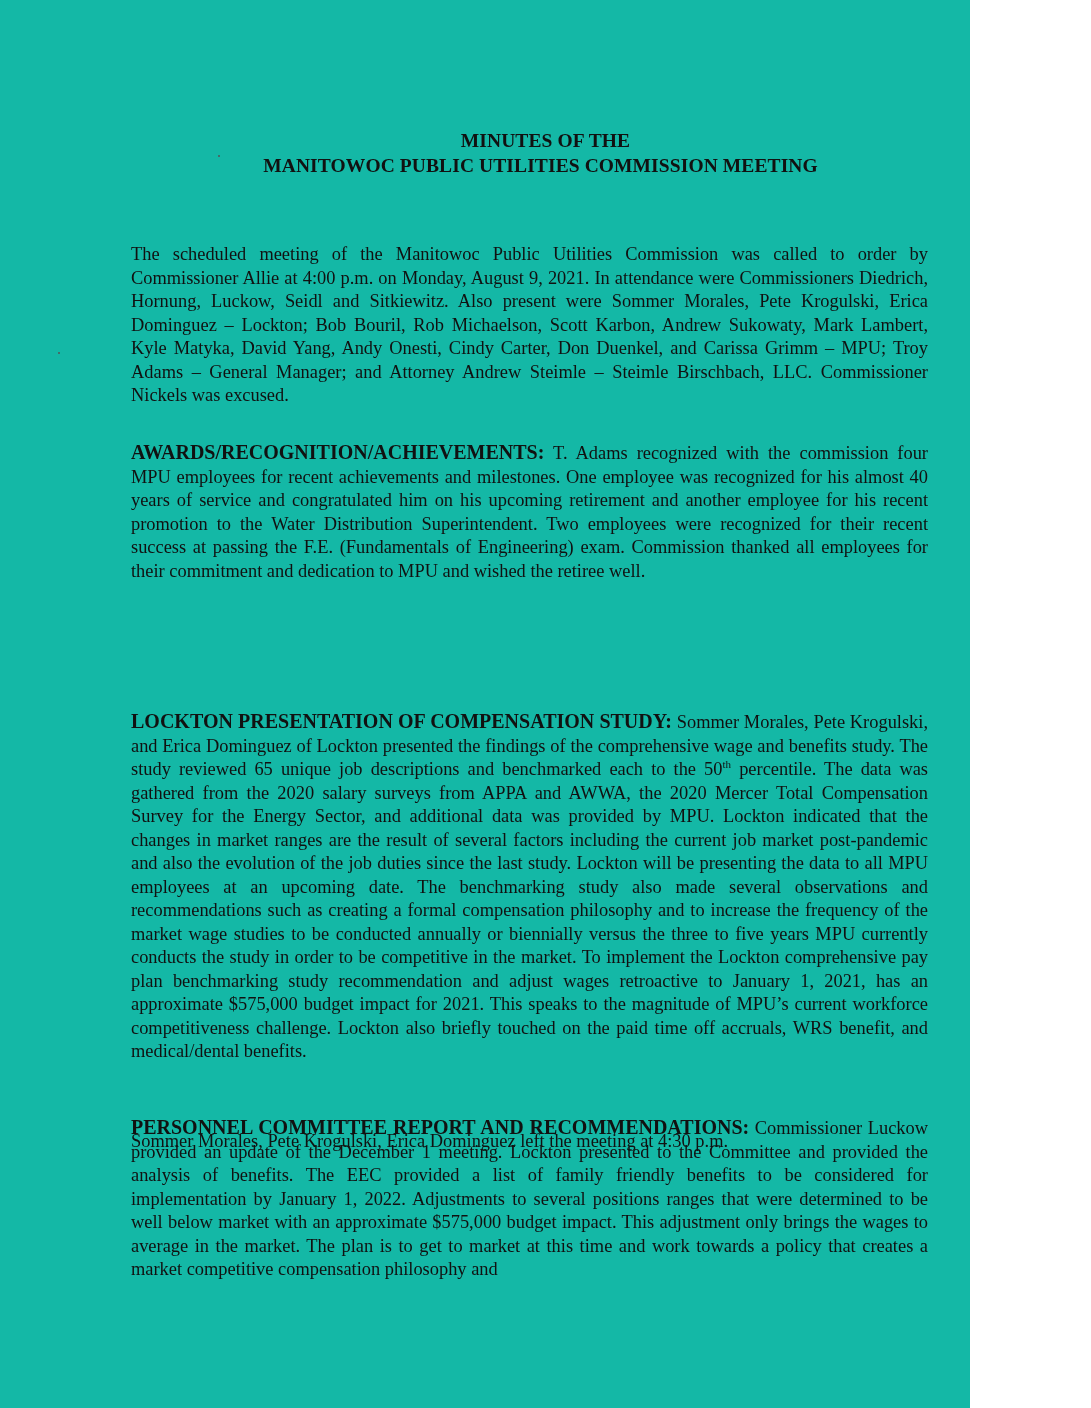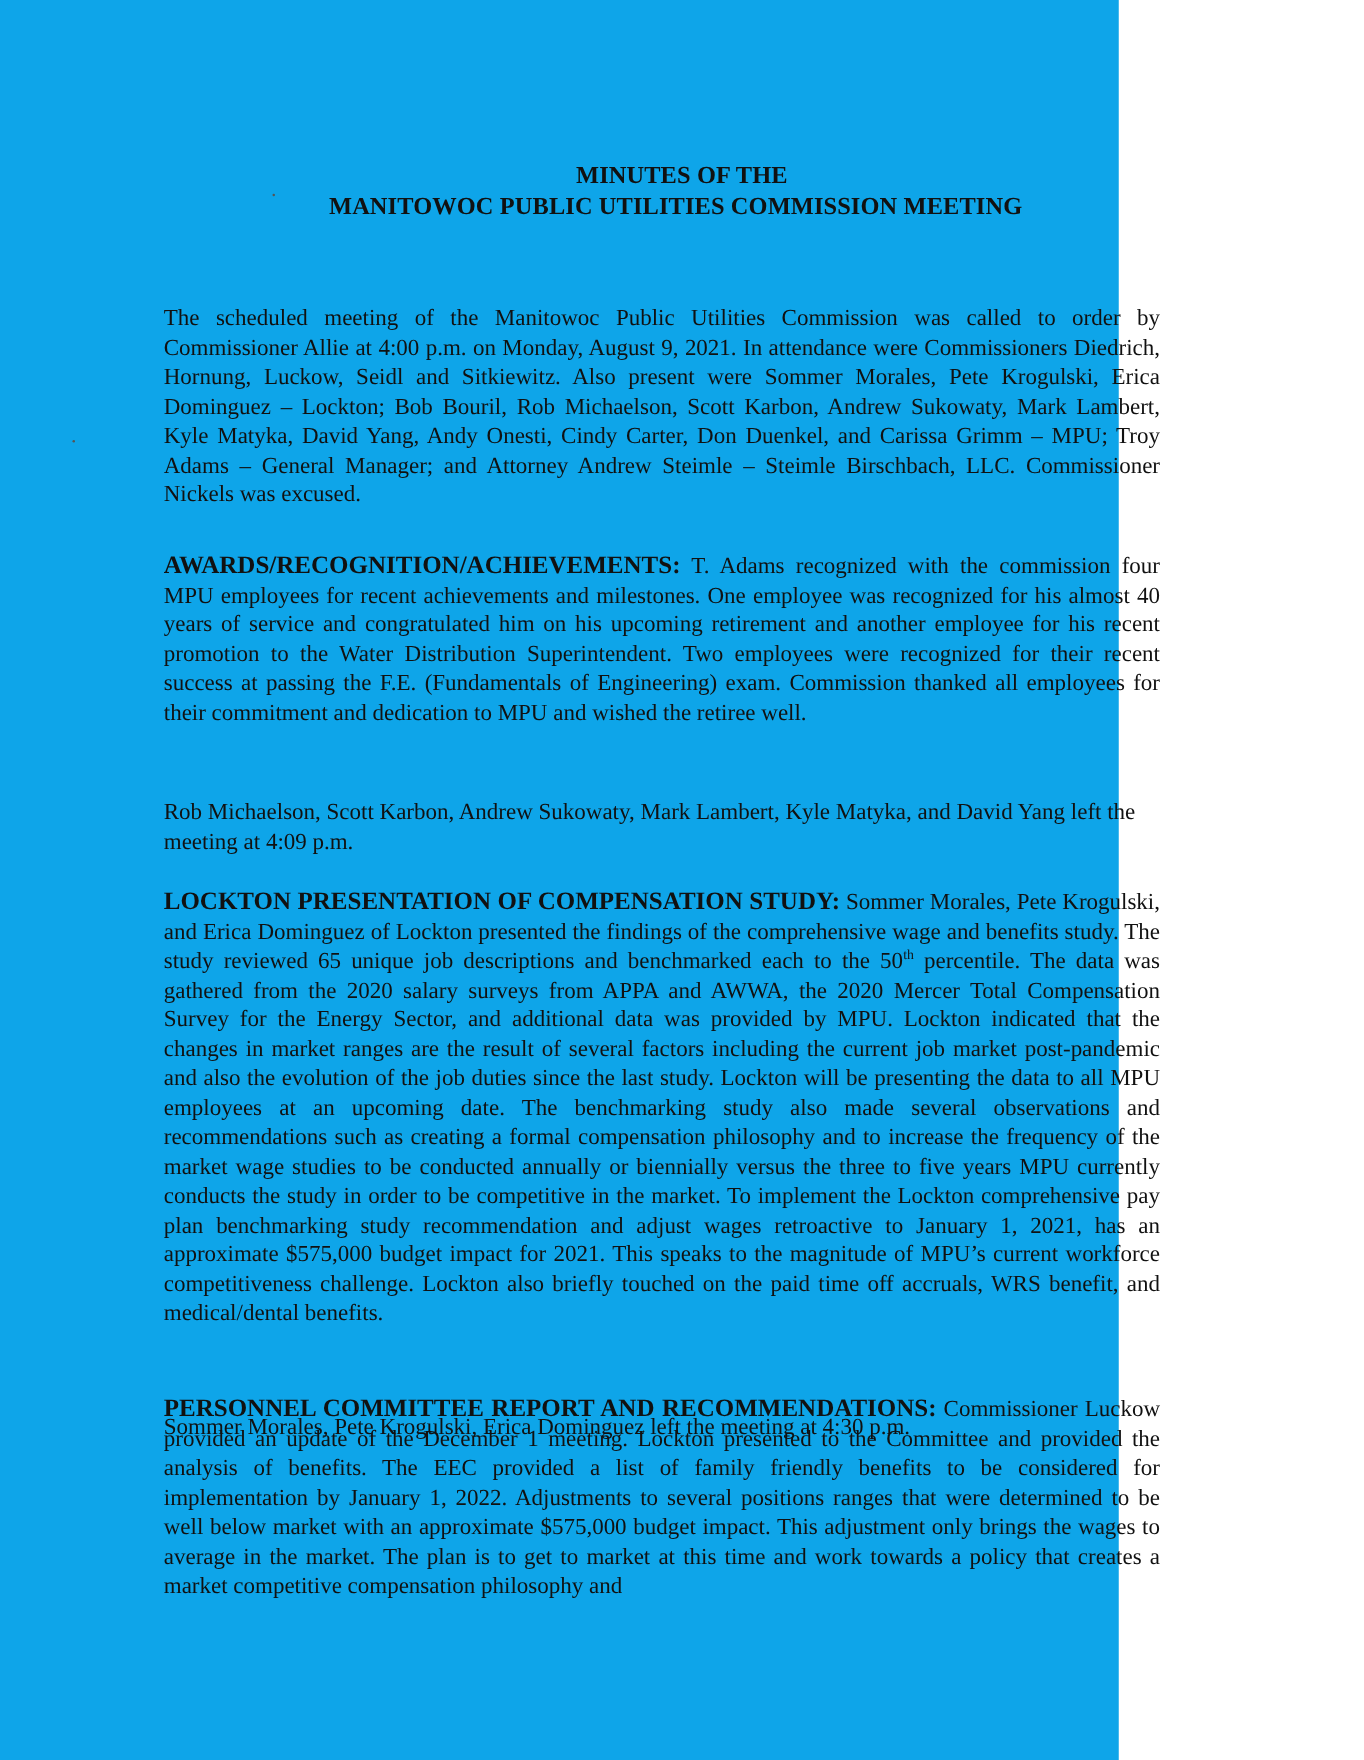--- a/index.html
+++ b/index.html
@@ -11,23 +11,23 @@
     width: 1091px;
     height: 1408px;
     position: relative;
     overflow: hidden;
     font-family: "Liberation Serif", "DejaVu Serif", serif;
     color: #111111;
   }
   .page {
     position: absolute;
     left: 0; top: 0;
-    width: 895px;
+    width: 970px;
     height: 1408px;
-    background: #0ea5e9;
+    background: #14b8a6;
   }
   .title-block {
     position: absolute;
     left: 0;
     top: 128px;
     width: 1091px;
     text-align: center;
     font-weight: bold;
     font-size: 19.5px;
     line-height: 25px;
@@ -79,23 +79,20 @@
   </div>
 
   <div class="body-text" id="p-intro">
     <p class="para">The scheduled meeting of the Manitowoc Public Utilities Commission was called to order by Commissioner Allie at 4:00 p.m. on Monday, August 9, 2021. In attendance were Commissioners Diedrich, Hornung, Luckow, Seidl and Sitkiewitz. Also present were Sommer Morales, Pete Krogulski, Erica Dominguez – Lockton; Bob Bouril, Rob Michaelson, Scott Karbon, Andrew Sukowaty, Mark Lambert, Kyle Matyka, David Yang, Andy Onesti, Cindy Carter, Don Duenkel, and Carissa Grimm – MPU; Troy Adams – General Manager; and Attorney Andrew Steimle – Steimle Birschbach, LLC. Commissioner Nickels was excused.</p>
   </div>
 
   <div class="body-text" id="p-awards">
     <p class="para"><span class="heading">AWARDS/RECOGNITION/ACHIEVEMENTS:</span><span> T. Adams recognized with the commission four MPU employees for recent achievements and milestones. One employee was recognized for his almost 40 years of service and congratulated him on his upcoming retirement and another employee for his recent promotion to the Water Distribution Superintendent. Two employees were recognized for their recent success at passing the F.E. (Fundamentals of Engineering) exam. Commission thanked all employees for their commitment and dedication to MPU and wished the retiree well.</span></p>
   </div>
 
-  <div class="body-text" id="p-left1">
-    <p class="para" style="text-align:left;">Rob Michaelson, Scott Karbon, Andrew Sukowaty, Mark Lambert, Kyle Matyka, and David Yang left the meeting at 4:09 p.m.</p>
-  </div>
 
   <div class="body-text" id="p-lockton">
     <p class="para"><span class="heading">LOCKTON PRESENTATION OF COMPENSATION STUDY:</span><span>  Sommer Morales, Pete Krogulski, and Erica Dominguez of Lockton presented the findings of the comprehensive wage and benefits study. The study reviewed 65 unique job descriptions and benchmarked each to the 50</span><sup>th</sup><span> percentile. The data was gathered from the 2020 salary surveys from APPA and AWWA, the 2020 Mercer Total Compensation Survey for the Energy Sector, and additional data was provided by MPU. Lockton indicated that the changes in market ranges are the result of several factors including the current job market post-pandemic and also the evolution of the job duties since the last study. Lockton will be presenting the data to all MPU employees at an upcoming date. The benchmarking study also made several observations and recommendations such as creating a formal compensation philosophy and to increase the frequency of the market wage studies to be conducted annually or biennially versus the three to five years MPU currently conducts the study in order to be competitive in the market. To implement the Lockton comprehensive pay plan benchmarking study recommendation and adjust wages retroactive to January 1, 2021, has an approximate $575,000 budget impact for 2021. This speaks to the magnitude of MPU’s current workforce competitiveness challenge. Lockton also briefly touched on the paid time off accruals, WRS benefit, and medical/dental benefits.</span></p>
   </div>
 
   <div class="body-text" id="p-left2">
     <p class="para" style="text-align:left;">Sommer Morales, Pete Krogulski, Erica Dominguez left the meeting at 4:30 p.m.</p>
   </div>
 
   <div class="body-text" id="p-personnel">

